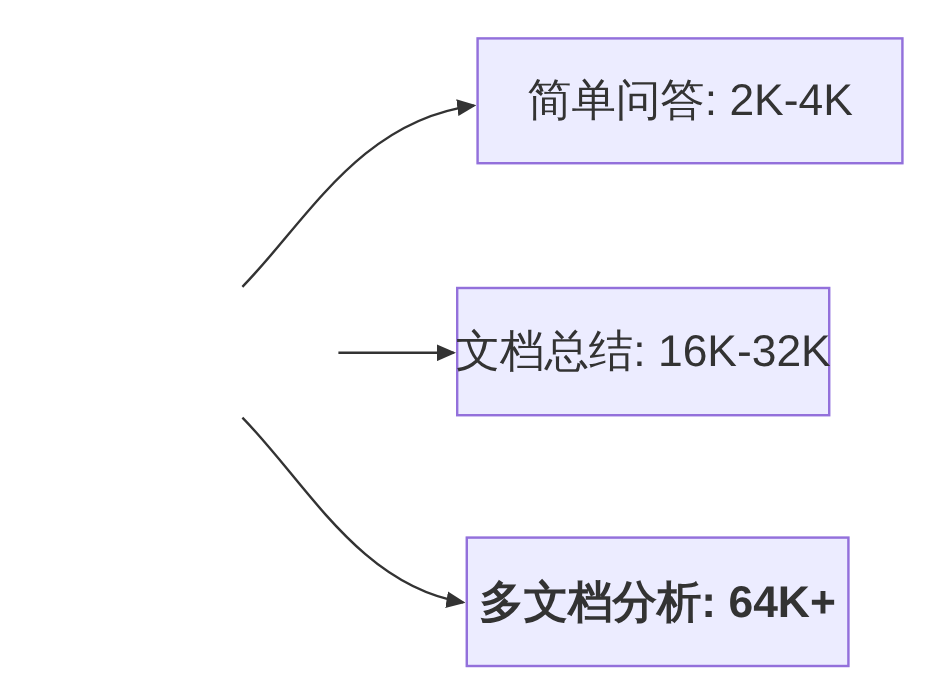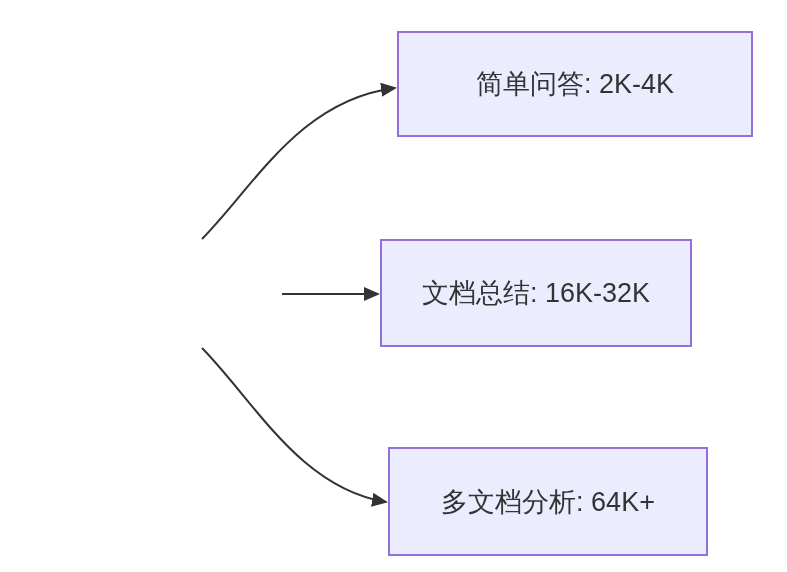--- a/index.html
+++ b/index.html
@@ -30,28 +30,28 @@
   }
   .node {
     position: absolute;
     display: flex;
     align-items: center;
     justify-content: center;
     background: var(--node-fill, #ECECFF);
     border: 2px solid var(--node-border, #9370DB);
     box-sizing: border-box;
     color: var(--text, #333333);
-    font-size: 27px;
+    font-size: 37px;
     white-space: nowrap;
     text-align: center;
   }
   .node-root   { left: 33px;  top: 239px; width: 248px; height: 109px; }
   .node-top    { left: 397px; top: 31px;  width: 356px; height: 106px; }
   .node-middle { left: 380px; top: 239px; width: 312px; height: 108px; }
-  .node-bottom { left: 388px; top: 447px; width: 320px; height: 109px; }
+  .node-bottom { left: 388px; top: 447px; width: 320px; height: 109px; font-weight: bold; }
 </style>
 </head>
 <body>
 
 <div class="canvas">
 
   <svg class="edges-svg" viewBox="0 0 787 572" xmlns="http://www.w3.org/2000/svg">
     <defs>
       <marker id="arrowhead" markerUnits="userSpaceOnUse" markerWidth="16" markerHeight="14" refX="14" refY="7" orient="auto">
         <path d="M0,0 L16,7 L0,14 Z" style="fill: var(--arrow, #333333);"></path>

